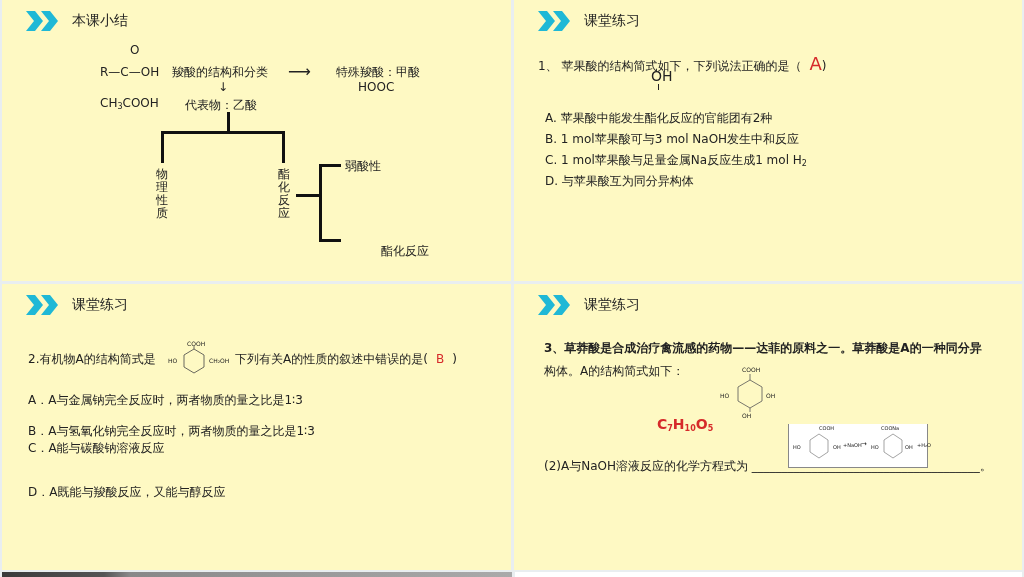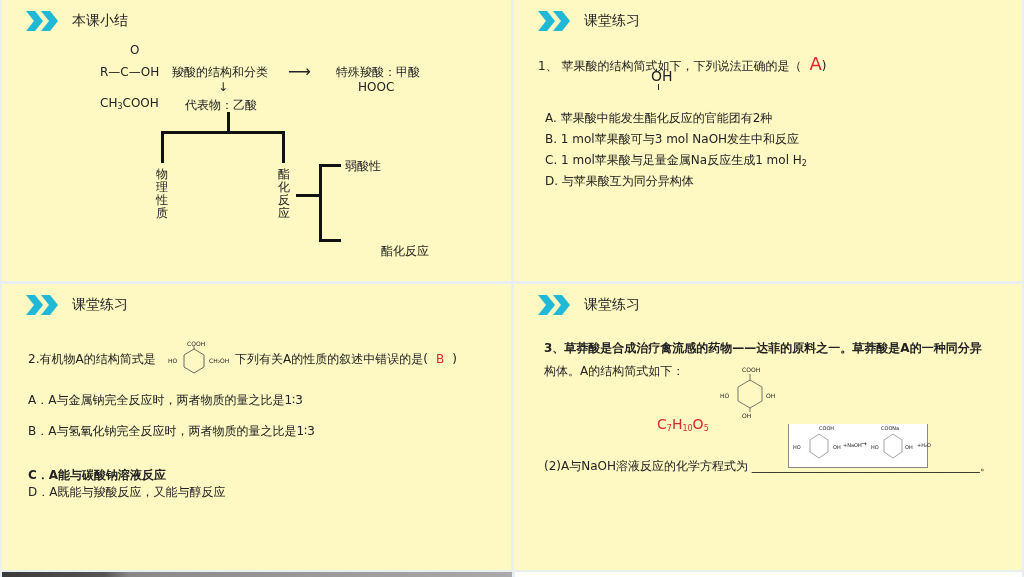--- a/index.html
+++ b/index.html
@@ -111,21 +111,21 @@
     <span class="abs" style="left:44px;top:17px;font-size:6px;">CH₂OH</span>
     <svg class="abs" style="left:14px;top:6px;" width="30" height="30" viewBox="0 0 30 30">
         <polygon points="15,3 25,9 25,21 15,27 5,21 5,9" fill="none" stroke="#444" stroke-width="0.8"></polygon>
         <line x1="15" y1="3" x2="15" y2="0" stroke="#444" stroke-width="0.8"></line>
       </svg>
   </div>
   <span class="abs t12" style="left:233px;top:67px;"><span>下列有关A的性质的叙述中错误的是(</span><span class="red" style="margin:0 8px;">B</span><span>)</span></span>
 
   <div class="abs t12" style="left:26px;top:108px;">A．A与金属钠完全反应时，两者物质的量之比是1∶3</div>
   <div class="abs t12" style="left:26px;top:139px;">B．A与氢氧化钠完全反应时，两者物质的量之比是1∶3</div>
-  <div class="abs t12" style="left:26px;top:183px;font-weight:bold;">C．A能与碳酸钠溶液反应</div>
+  <div class="abs t12" style="left:26px;top:156px;">C．A能与碳酸钠溶液反应</div>
   <div class="abs t12" style="left:26px;top:200px;">D．A既能与羧酸反应，又能与醇反应</div>
 </div>
 
 <div class="panel" id="p4">
   <div class="hdr">
     <span class="chev">
       <svg width="34" height="20" viewBox="0 0 34 20">
           <polygon points="0,0 9,0 17,10 9,20 0,20 8,10" fill="#1fb8d6"></polygon>
           <polygon points="15,0 24,0 32,10 24,20 15,20 23,10" fill="#1fb8d6"></polygon>
         </svg>
@@ -141,21 +141,21 @@
     <span class="abs" style="left:0;top:26px;font-size:6px;">HO</span>
     <span class="abs" style="left:46px;top:26px;font-size:6px;">OH</span>
     <span class="abs" style="left:22px;top:46px;font-size:6px;">OH</span>
     <svg class="abs" style="left:12px;top:8px;" width="36" height="40" viewBox="0 0 36 40">
         <polygon points="18,6 30,13 30,27 18,34 6,27 6,13" fill="none" stroke="#555" stroke-width="0.8"></polygon>
         <line x1="18" y1="6" x2="18" y2="0" stroke="#555" stroke-width="0.8"></line>
         <line x1="18" y1="34" x2="18" y2="38" stroke="#555" stroke-width="0.8"></line>
       </svg>
   </div>
 
-  <div class="abs red" style="left:143px;top:132px;font-size:14px;">
+  <div class="abs red" style="left:143px;top:132px;font-size:14px;font-weight:bold;">
     <span>C</span><sub>7</sub><span>H</span><sub>10</sub><span>O</span><sub>5</sub>
   </div>
 
   <div class="abs t12" style="left:30px;top:174px;">(2)A与NaOH溶液反应的化学方程式为 ______________________________________。</div>
 
   <div class="box-eq" style="left:274px;top:140px;width:140px;height:44px;">
     <span class="abs" style="left:30px;top:1px;font-size:5px;">COOH</span>
     <span class="abs" style="left:4px;top:20px;font-size:5px;">HO</span>
     <span class="abs" style="left:44px;top:20px;font-size:5px;">OH</span>
     <svg class="abs" style="left:18px;top:6px;" width="24" height="32" viewBox="0 0 24 32">

